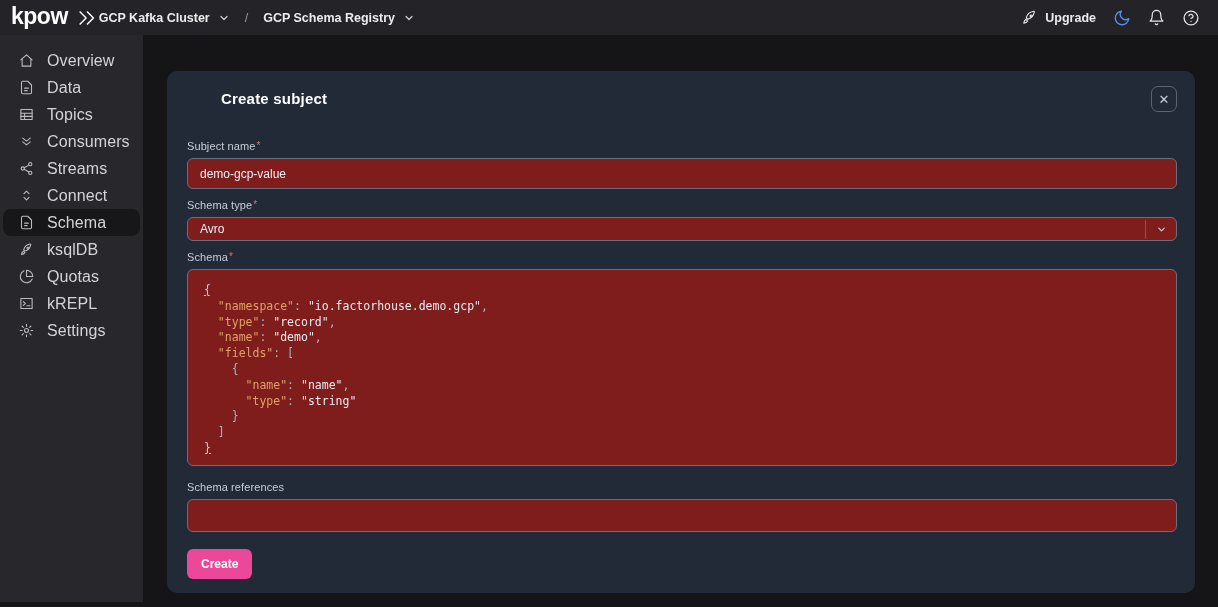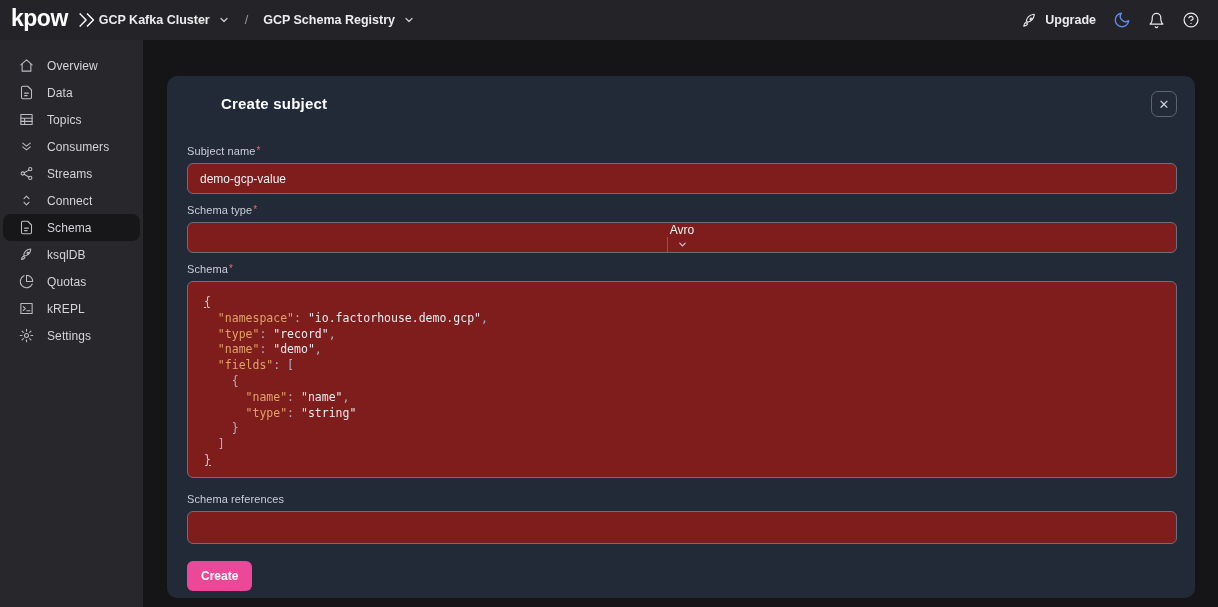--- a/index.html
+++ b/index.html
@@ -1,20 +1,20 @@
 <!DOCTYPE html>
 <html><head>
 <meta charset="utf-8">
 <style>
   * { margin:0; padding:0; box-sizing:border-box; }
   html,body { width:1218px; height:607px; overflow:hidden; background:#151518;
     font-family:"Liberation Sans", sans-serif; }
 
   
-  .topbar { height:40px; background:#242428; display:flex; align-items:center;
+  .topbar { height:35px; background:#242428; display:flex; align-items:center;
     padding:0 18px 0 11px; color:#e8e8ea; }
   .logo { display:flex; align-items:center; gap:7px; }
   .logo-text { font-size:23px; font-weight:700; color:#fff; letter-spacing:-0.5px; line-height:1; padding-bottom:3px;}
   .logo-mark svg { display:block; }
   .nav-sel { display:flex; align-items:center; gap:8px; font-size:12.5px; font-weight:700;
     color:#ececee; cursor:pointer; }
   .nav-sel:first-of-type { margin-left:56px; }
   .nav-sep { color:#98989e; margin:0 15px; font-size:12.5px; }
   .top-right { margin-left:auto; display:flex; align-items:center; gap:17px; }
   .upgrade { display:flex; align-items:center; gap:7px; font-size:12.5px; font-weight:700; color:#ececee; cursor:pointer; }
@@ -26,42 +26,42 @@
 
   
   .sidebar { width:143px; background:#28282c; padding-top:12px; flex:none; }
   .side-item { height:27px; display:flex; align-items:center; gap:13px;
     padding:0 8px 0 15px; margin:0 3px; border-radius:8px; cursor:pointer;
     color:#d4d4d8; }
   .side-item.active { background:#17171a; }
   .side-icon { width:16px; height:16px; display:flex; align-items:center; justify-content:center;
     color:#bcbcc2; flex:none; }
   .side-icon svg { display:block; }
-  .side-label { font-size:12px; font-weight:500; letter-spacing:.1px; }
+  .side-label { font-size:16px; font-weight:500; letter-spacing:.1px; }
 
   
   .main { flex:1; background:#151518; padding:36px 23px 9px 24px; }
   .card { background:#222937; border-radius:10px; height:100%; position:relative;
     padding:19px 18px 0 20px; }
   .card-title { color:#fff; font-size:15px; font-weight:700; letter-spacing:.2px;margin-left:34px; }
   .close-btn { position:absolute; top:15px; right:18px; width:26px; height:26px;
     border:1px solid #5d6474; border-radius:7px; background:transparent; color:#c9ced9;
     font-size:13px; display:flex; align-items:center; justify-content:center; cursor:pointer; }
 
   .field-label { font-size:11px; color:#c9ced9; letter-spacing:.1px; }
   .req { color:#e66a6a; font-size:10px; vertical-align:top; margin-left:1px; }
 
   .label-subject { margin-top:33px; }
   .label-type, .label-schema { margin-top:10px; }
   .label-refs { margin-top:15px; }
 
   .ctl { background:#7f1d1d; border:1px solid #68707f; border-radius:6px; width:100%; }
   .text-input { height:31px; margin-top:6px; color:#eef0f4; font-size:12px;
     padding:0 12px; font-family:"Liberation Sans", sans-serif; outline:none; display:block; }
-  .select { height:31px; margin-top:6px; display:flex; align-items:center; cursor:pointer;flex-direction:column; }
+  .select { height:24px; margin-top:6px; display:flex; align-items:center; cursor:pointer; }
   .select-value { flex:1; color:#eef0f4; font-size:12px; padding:0 12px; }
   .select-caret { width:31px; height:19px; border-left:1px solid #5d6474; display:flex;
     align-items:center; justify-content:center; color:#c9ced9; }
 
   .code-editor { margin-top:6px; height:197px; padding:13px 16px; overflow:hidden; cursor:text; }
   .code-line { font-family:"DejaVu Sans Mono","Liberation Mono",monospace; font-size:11.5px;
     line-height:15.8px; white-space:pre; color:#a9b1c2; }
   .tk-k { color:#e0a266; }
   .tk-s { color:#e9ebf0; }
   .tk-p { color:#a9b1c2; }

